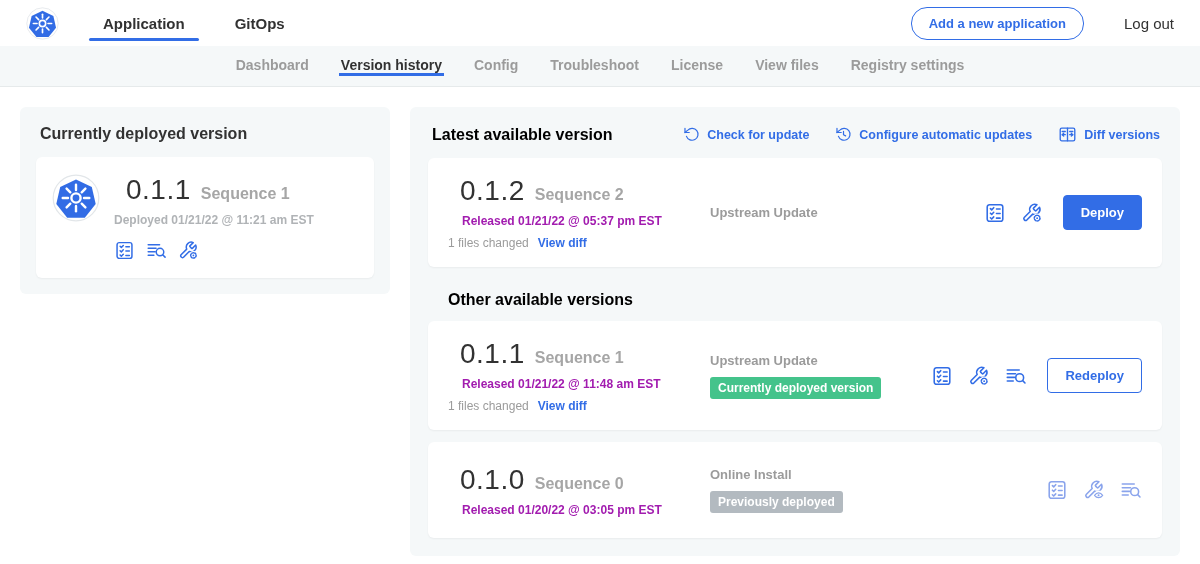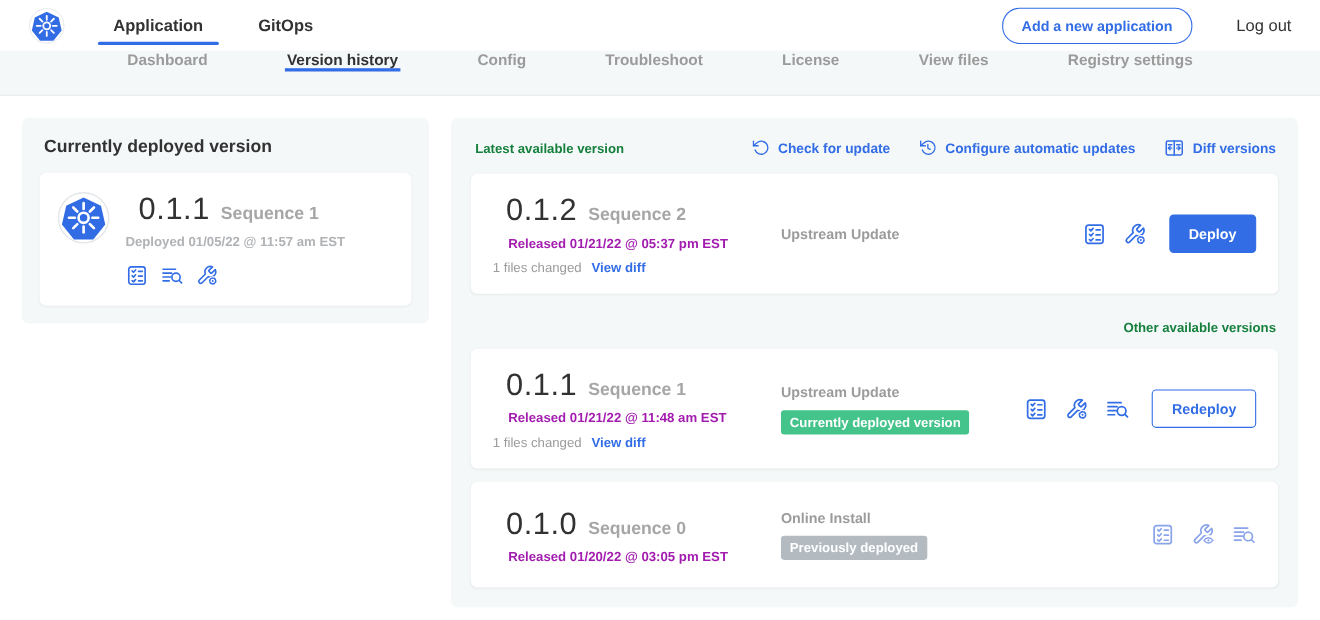--- a/index.html
+++ b/index.html
@@ -32,21 +32,21 @@
   .add-app-btn {
     border: 1px solid var(--c-accent, #326de6); color: var(--c-accent, #326de6);
     background: #fff; font-family: inherit; font-size: 13px; font-weight: 700;
     padding: 8px 17px; border-radius: 16px; cursor: pointer;
   }
   .logout { font-size: 15px; font-weight: 500; color: #323232; cursor: pointer; }
 
   
   .subnav {
     height: 41px; background: #f5f8f9; border-bottom: 1px solid #e6eaeb;
-    display: flex; justify-content: center; align-items: flex-start; gap: 68px;
+    display: flex; justify-content: center; align-items: center; gap: 28px;
   }
   .sub-tab {
     display: flex; align-items: center; padding: 0 2px;
     font-size: 14px; font-weight: 600; color: #9b9b9b;
     border-bottom: 3px solid transparent; cursor: pointer;
   }
   .sub-tab.active { color: #323232; font-weight: 700; border-bottom-color: var(--c-accent, #326de6); }
 
   
   .main { display: flex; gap: 20px; padding: 20px; align-items: flex-start; }
@@ -63,21 +63,21 @@
   .ver-row { display: flex; align-items: baseline; gap: 10px; }
   .ver-num { font-size: 28px; font-weight: 400; color: #323232; letter-spacing: .5px; margin-left: 12px; }
   .ver-seq { font-size: 16px; font-weight: 600; color: #a6a6a6; }
   .meta-line { font-size: 12px; font-weight: 600; color: #b0b3b6; margin-top: 7px; }
   .icon-row { display: flex; align-items: center; gap: 11px; margin-top: 13px; color: var(--c-accent, #326de6); }
   .icon-row svg { width: 21px; height: 21px; cursor: pointer; }
 
   
   .available-panel { flex: 1; padding: 16px 18px 18px; }
   .avail-header { display: flex; align-items: center; justify-content: space-between; margin: 2px 2px 14px 4px; }
-  .section-title { font-size: 12px; font-weight: 700; color: #15803d; text-align: right; }
+  .section-title { font-size: 16px; font-weight: 700; color: #000000; }
   .avail-actions { display: flex; align-items: center; gap: 26px; }
   .action-link {
     display: flex; align-items: center; gap: 7px; cursor: pointer;
     color: var(--c-accent, #326de6); font-size: 12.5px; font-weight: 700;
   }
   .action-link svg { width: 17px; height: 17px; }
   .action-link.diff svg { width: 19px; height: 19px; }
 
   .version-card {
     background: #fff; border-radius: 6px; box-shadow: 0 1px 2px rgba(0,0,0,.05);
@@ -168,21 +168,21 @@
             <line x1="18.3" y1="18.3" x2="14.6" y2="14.6"></line>
           <line x1="24" y1="16" x2="24" y2="10.7"></line>
             <line x1="29.7" y1="18.3" x2="33.4" y2="14.6"></line>
         </g>
       </svg>
       <div>
         <div class="ver-row">
           <span class="ver-num">0.1.1</span>
           <span class="ver-seq">Sequence 1</span>
         </div>
-        <div class="meta-line">Deployed 01/05/22 @ 11:57 am EST</div>
+        <div class="meta-line">Deployed 01/21/22 @ 11:21 am EST</div>
         <div class="icon-row">
           <svg class="ic" viewBox="0 0 24 24">
               <rect x="3.5" y="3" width="17" height="18" rx="2.5"></rect>
               <path d="M7 7.2l1.4 1.4 2.2-2.4"></path>
               <line x1="13.6" y1="7.6" x2="17.6" y2="7.6"></line>
               <path d="M7 12.2l1.4 1.4 2.2-2.4"></path>
               <line x1="13.6" y1="12.6" x2="17.6" y2="12.6"></line>
               <path d="M7 17.2l1.4 1.4 2.2-2.4"></path>
               <line x1="13.6" y1="17.6" x2="17.6" y2="17.6"></line>
             </svg>

